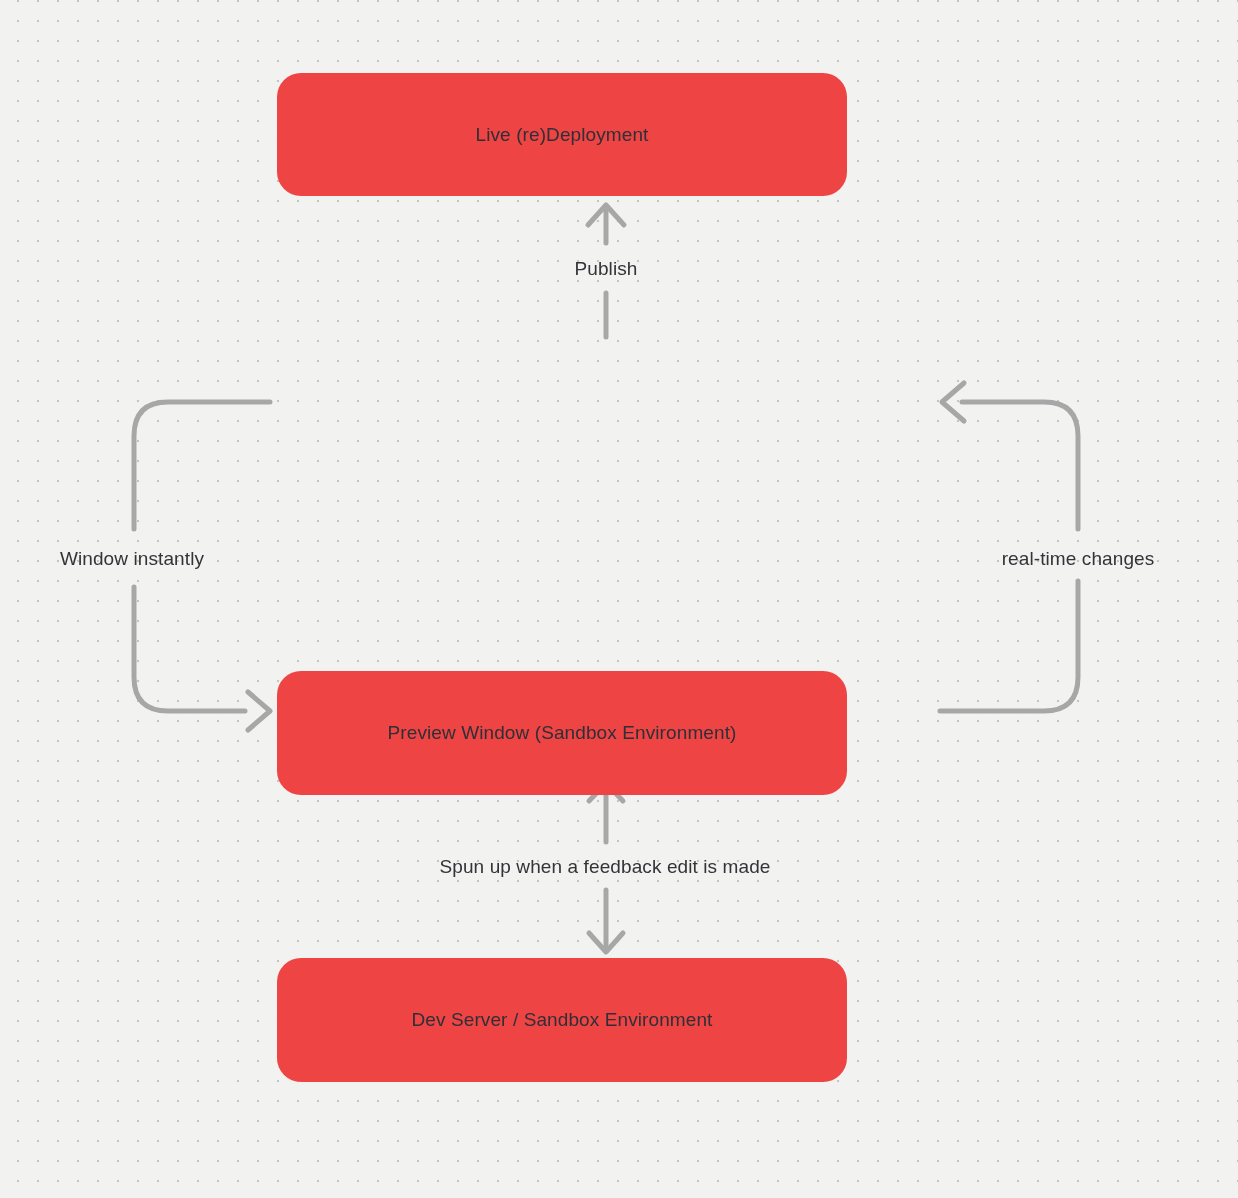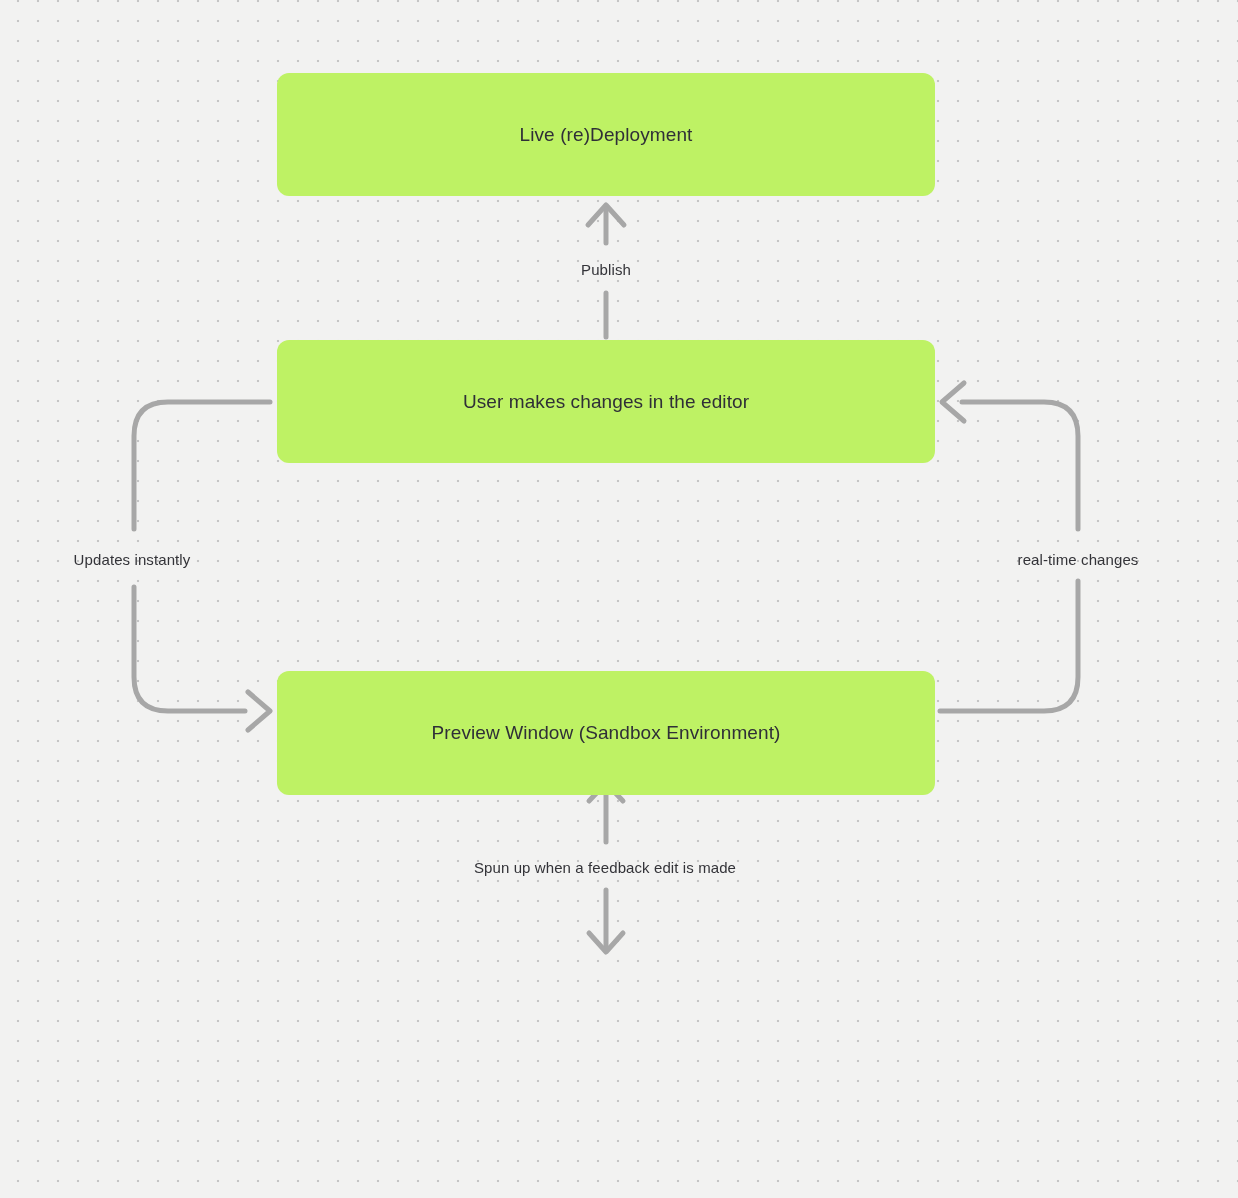--- a/index.html
+++ b/index.html
@@ -30,37 +30,37 @@
   svg.edges path {
     fill: none;
     stroke: #a7a7a7;
     stroke-width: 5;
     stroke-linecap: round;
     stroke-linejoin: round;
   }
   .node {
     position: absolute;
     left: 277px;
-    width: 658px;
-    background: #bef264;
-    border-radius: 12px;
+    width: 570px;
+    background: #ef4444;
+    border-radius: 24px;
     display: flex;
     align-items: center;
     justify-content: center;
   }
   .node span {
     color: #2f2f37;
     font-size: 19px;
     letter-spacing: 0.1px;
   }
   .edge-label {
     position: absolute;
     transform: translate(-50%, -50%);
     color: #333338;
-    font-size: 15px;
+    font-size: 19px;
     white-space: nowrap;
     letter-spacing: 0.1px;
   }
 </style>
 </head>
 <body>
 
 <div class="canvas">
 
   <svg class="edges" width="1238" height="1198" viewBox="0 0 1238 1198">
@@ -88,30 +88,30 @@
       <path d="M606,786 L606,842"></path>
       <path d="M606,890 L606,948"></path>
       <path d="M589,933 L606,952 L623,933"></path>
     </g>
   </svg>
 
   <div class="node" style="top:73px;height:123px">
     <span>Live (re)Deployment</span>
   </div>
 
-  <div class="node" style="top:340px;height:123px">
-    <span>User makes changes in the editor</span>
-  </div>
 
   <div class="node" style="top:671px;height:124px">
     <span>Preview Window (Sandbox Environment)</span>
   </div>
 
+  <div class="node" style="top:958px;height:124px">
+    <span>Dev Server / Sandbox Environment</span>
+  </div>
 
   <div class="edge-label" style="left:606px;top:269px">Publish</div>
 
-  <div class="edge-label" style="left:132px;top:559px">Updates instantly</div>
+  <div class="edge-label" style="left:132px;top:559px">Window instantly</div>
 
   <div class="edge-label" style="left:1078px;top:559px">real-time changes</div>
 
   <div class="edge-label" style="left:605px;top:867px">Spun up when a feedback edit is made</div>
 
 </div>
 
 </body></html>

